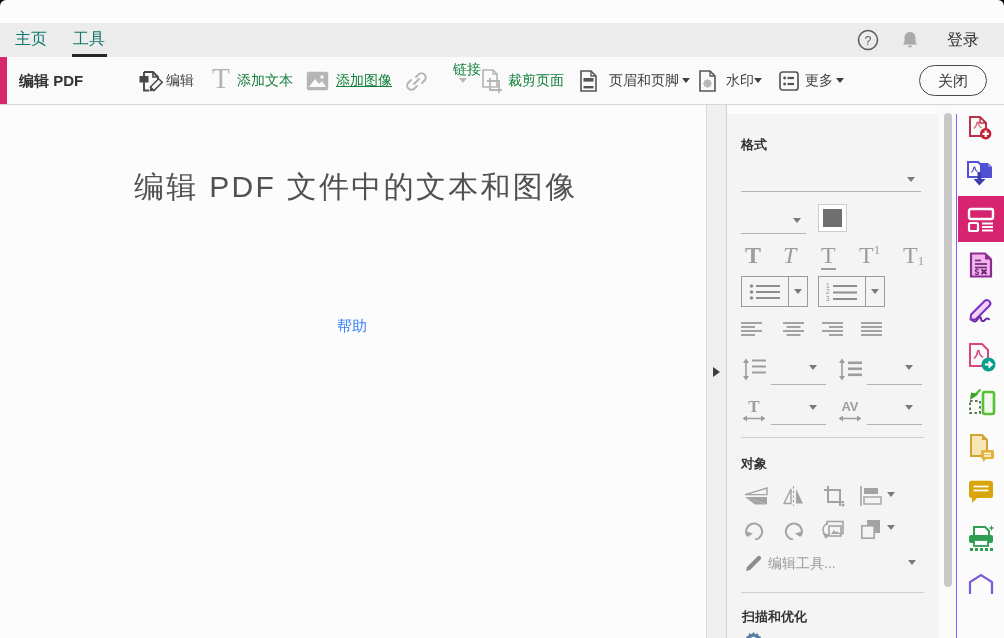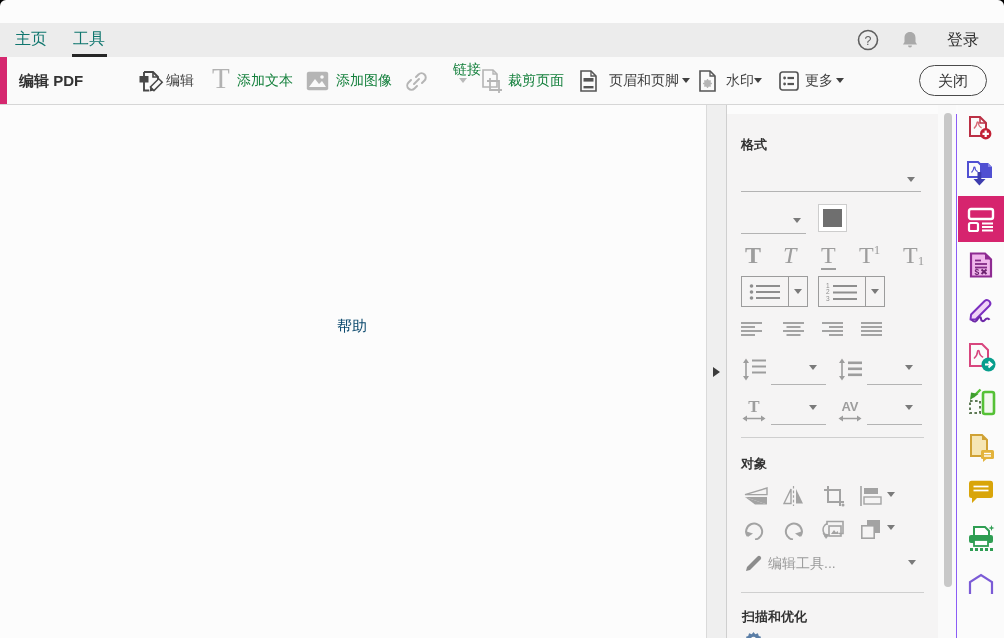--- a/index.html
+++ b/index.html
@@ -28,21 +28,21 @@
 .caret{display:inline-block;width:0;height:0;border-left:4px solid transparent;
   border-right:4px solid transparent;border-top:5px solid #404040;margin-left:4px;}
 .caret.dis{border-top-color:#b9b9b9;}
 #closebtn{position:absolute;left:919px;top:8px;width:68px;height:31px;border:1px solid #4a4a4a;
   border-radius:16px;text-align:center;line-height:29px;font-size:15px;color:#333;background:#fafafa;}
 
 #content{position:absolute;left:0;top:105px;width:706px;height:533px;background:#fcfcfc;}
 #heading{position:absolute;left:134px;top:62px;font-size:30px;color:#515151;letter-spacing:2.3px;}
 #selbtn{position:absolute;left:305px;top:148px;width:98px;height:32px;background:#2e7fe0;
   border-radius:16px;color:#fff;font-size:15px;font-weight:bold;text-align:center;line-height:32px;}
-#helplink{position:absolute;left:337px;top:212px;font-size:15px;color:#0c4a6e;}
+#helplink{position:absolute;left:337px;top:212px;font-size:15px;color:#3b82f6;}
 
 #handle{position:absolute;left:706px;top:105px;width:21px;height:533px;background:#efefef;
   border-left:1px solid #dadada;border-right:1px solid #cfcfcf;}
 #handle-arrow{position:absolute;left:6px;top:262px;width:0;height:0;
   border-top:5px solid transparent;border-bottom:5px solid transparent;border-left:7px solid #3c3c3c;}
 
 #panel{position:absolute;left:727px;top:114px;width:230px;height:533px;background:#f5f4f4;
   border-right:5px solid #8b5cf6;}
 .plabel{position:absolute;font-size:13px;font-weight:bold;color:#333;}
 .pline{position:absolute;height:1px;background:#b3b3b3;}
@@ -94,21 +94,21 @@
     <div class="tlabel" style="position:absolute;left:166px;top:15px;">编辑</div>
 
     <div style="position:absolute;left:212px;top:7px;font-family:'Liberation Serif',serif;font-size:29px;color:#b2b2b2;line-height:1;">T</div>
     <div class="tlabel dis" style="position:absolute;left:237px;top:15px;">添加文本</div>
 
     <svg style="position:absolute;left:306px;top:14px;" width="23" height="20" viewBox="0 0 23 20">
       <rect x="0.8" y="0.8" width="21.4" height="18.4" rx="2" fill="#b5b5b5"></rect>
       <path d="M3 16 L9 8 L13 13 L16 10 L20 16 Z" fill="#fafafa"></path>
       <circle cx="16" cy="6" r="1.8" fill="#fafafa"></circle>
     </svg>
-    <div class="tlabel dis" style="position:absolute;left:336px;top:15px;">添加图像</div>
+    <div class="tlabel dis" style="position:absolute;left:336px;top:15px;text-decoration:underline;">添加图像</div>
 
     <svg style="position:absolute;left:404px;top:13px;" width="24" height="22" viewBox="0 0 24 22">
       <g stroke="#b5b5b5" stroke-width="2" fill="none" stroke-linecap="round">
         <path d="M10 14 L15 9"></path>
         <path d="M12 7 l2.5-2.5 a4.2 4.2 0 0 1 6 6 L18 13"></path>
         <path d="M13 16 l-2.5 2.5 a4.2 4.2 0 0 1 -6 -6 L7 10"></path>
       </g>
     </svg>
     <div class="tlabel dis" style="position:absolute;left:433px;top:4px;margin-left:20px;">链接</div>
     <div class="caret dis" style="position:absolute;left:455px;top:21px;"></div>
@@ -152,20 +152,21 @@
       <rect x="8.5" y="5.9" width="6.5" height="2.2" fill="#555"></rect>
       <circle cx="5.6" cy="13" r="1.4" fill="#555"></circle>
       <rect x="8.5" y="11.9" width="6.5" height="2.2" fill="#555"></rect>
     </svg>
     <div class="tlabel" style="position:absolute;left:805px;top:15px;">更多</div>
     <div class="caret" style="position:absolute;left:832px;top:21px;"></div>
     <div id="closebtn">关闭</div>
   </div>
 
   <div id="content">
+    <div id="heading">编辑 PDF 文件中的文本和图像</div>
     <div id="helplink">帮助</div>
   </div>
 
   <div id="handle">
       <div id="handle-arrow"></div>
     </div>
 
   <div id="panel">
     <div class="plabel" style="left:14px;top:22px;">格式</div>
 

